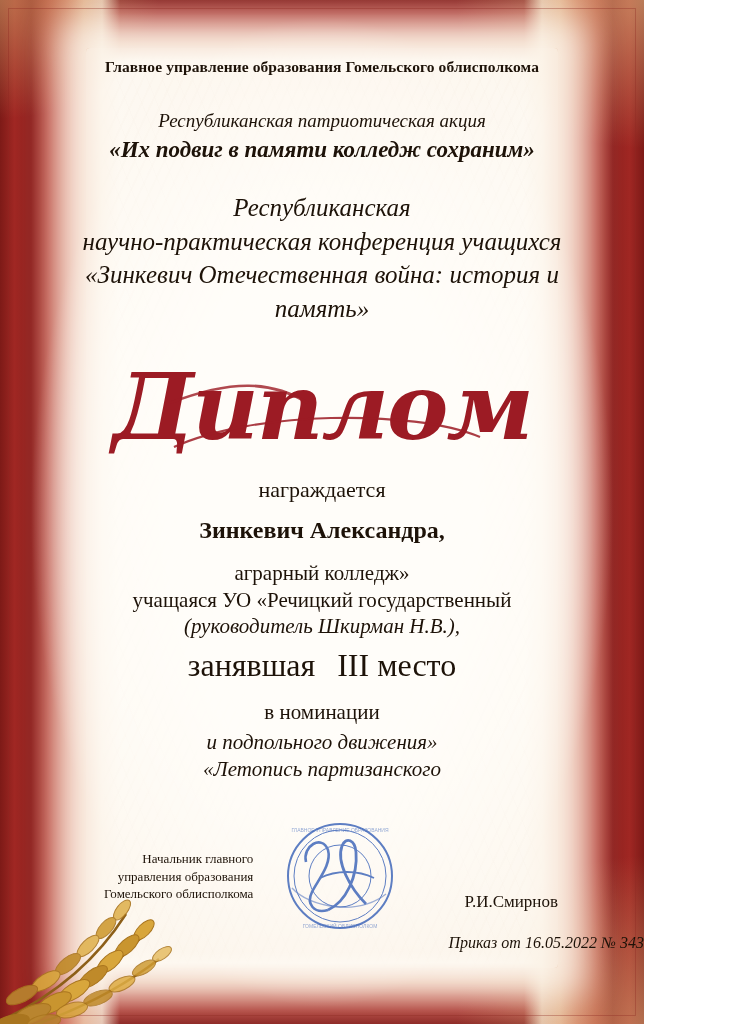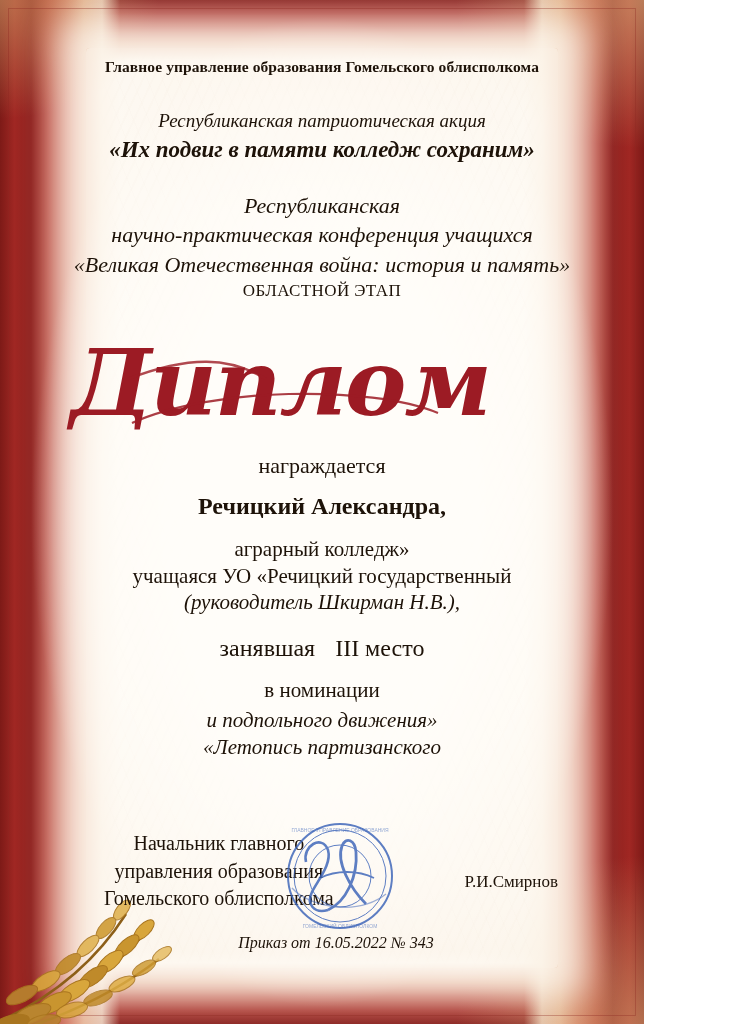--- a/index.html
+++ b/index.html
@@ -135,34 +135,35 @@
     margin-bottom: 5px;
   }
   .action-name {
     font-style: italic;
     font-weight: bold;
     font-size: 23px;
     margin-bottom: 28px;
   }
   .conf-line {
     font-style: italic;
-    font-size: 22px;
+    font-size: 25px;
     line-height: 1.34;
   }
   .conf-stage {
     font-size: 17px;
     letter-spacing: .4px;
     margin-top: 2px;
   }
 
   .diploma-word {
     margin: 26px 0 6px;
     height: 120px;
     display: flex;
     align-items: center;
+    justify-content: center;
   }
   .diploma-word svg { overflow: visible; }
   .diploma-word text {
     font-family: "DejaVu Serif", serif;
     font-style: italic;
     font-weight: bold;
     font-size: 92px;
     fill: #9c1b24;
     letter-spacing: -2px;
   }
@@ -179,22 +180,22 @@
   .institution {
     font-size: 21px;
     line-height: 1.28;
   }
   .supervisor {
     font-style: italic;
     font-size: 21px;
     margin-top: 0;
   }
   .place {
-    font-size: 24px;
-    margin: 20px 0 16px;
+    font-size: 32px;
+    margin: 8px 0 16px;
   }
   .place .rank {
     margin-left: 14px;
   }
   .nomination-label {
     font-size: 21px;
     margin-bottom: 4px;
   }
   .nomination-name {
     font-style: italic;
@@ -206,44 +207,44 @@
   .sign-block {
     position: absolute;
     left: 104px;
     right: 86px;
     bottom: 112px;
     display: flex;
     align-items: flex-start;
     justify-content: space-between;
   }
   .sign-title {
-    font-size: 20px;
+    font-size: 13px;
     line-height: 1.36;
-    text-align: center;
+    text-align: right;
     color: #1d1208;
     white-space: pre-line;
   }
   .sign-name {
     font-size: 17px;
     margin-top: 42px;
     color: #1d1208;
   }
   .stamp {
     position: absolute;
     left: 262px;
     bottom: 86px;
     width: 150px;
     height: 120px;
     pointer-events: none;
   }
   .order-line {
     position: absolute;
     left: 8px; right: 0;
     bottom: 72px;
-    text-align: center;
+    text-align: right;
     font-style: italic;
     font-size: 16px;
     color: #1d1208;
     margin-left: 20px;
   }
 </style>
 </head>
 <body>
 
 <div id="certificate">
@@ -300,33 +301,32 @@
 
   <div class="content">
 
     <div class="org-line">Главное управление образования Гомельского облисполкома</div>
 
     <div class="action-title">Республиканская патриотическая акция</div>
     <div class="action-name">«Их подвиг в памяти колледж сохраним»</div>
 
     <div class="conf-line">Республиканская</div>
     <div class="conf-line">научно-практическая конференция учащихся</div>
-    <div class="conf-line">«Великая Отечественная война: история и память»</div>
-    <div class="conf-stage">ОБЛАСТНОЙ ЭТАП</div>
+    <div class="conf-line">«Зинкевич Отечественная война: история и память»</div>
 
     <div class="diploma-word">
       <svg width="420" height="120" viewBox="0 0 420 120" role="img">
         <text x="210" y="88" text-anchor="middle">Диплом</text>
         <path d="M62,96 C140,60 300,58 368,86" fill="none" stroke="#9c1b24" stroke-width="2.2" opacity=".85"></path>
         <path d="M58,52 C120,28 160,30 196,52" fill="none" stroke="#9c1b24" stroke-width="2.6" opacity=".8"></path>
       </svg>
     </div>
 
     <div class="awarded">награждается</div>
-    <div class="recipient">Речицкий Александра,</div>
+    <div class="recipient">Зинкевич Александра,</div>
 
     <div class="institution">аграрный колледж»</div>
     <div class="institution">учащаяся УО «Речицкий государственный</div>
     <div class="supervisor">(руководитель Шкирман Н.В.),</div>
 
     <div class="place">
       <span>занявшая</span>
       <span class="rank">III место</span>
     </div>
 

